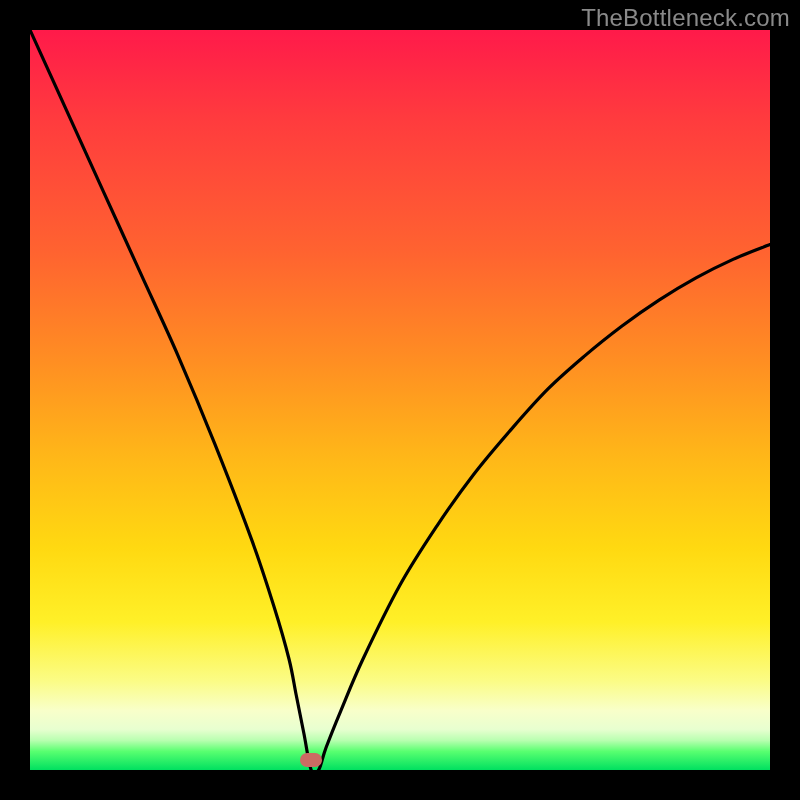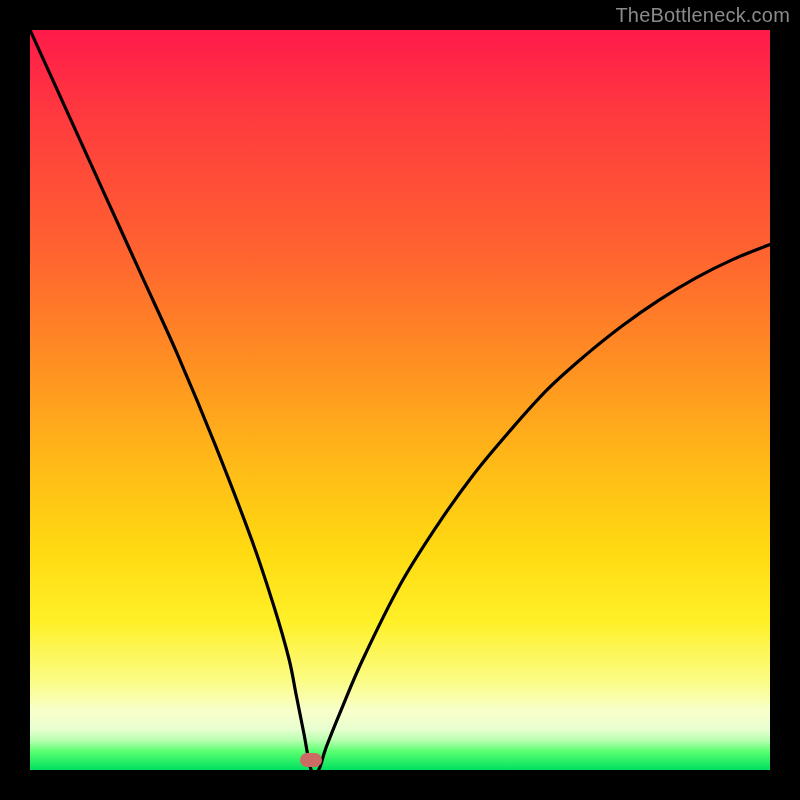--- a/index.html
+++ b/index.html
@@ -54,21 +54,21 @@
     height: 14px;
     border-radius: 8px;
     background: #cc6b63;
     transform: translate(-50%, -50%);
   }
   .watermark {
     position: absolute;
     top: 4px;
     right: 10px;
     color: #8a8a8a;
-    font-size: 20px;
+    font-size: 24px;
     letter-spacing: 0.2px;
     font-weight: 400;
     user-select: none;
   }
 </style>
 </head>
 <body>
 
 <div class="frame">
   <div class="watermark">TheBottleneck.com</div>

